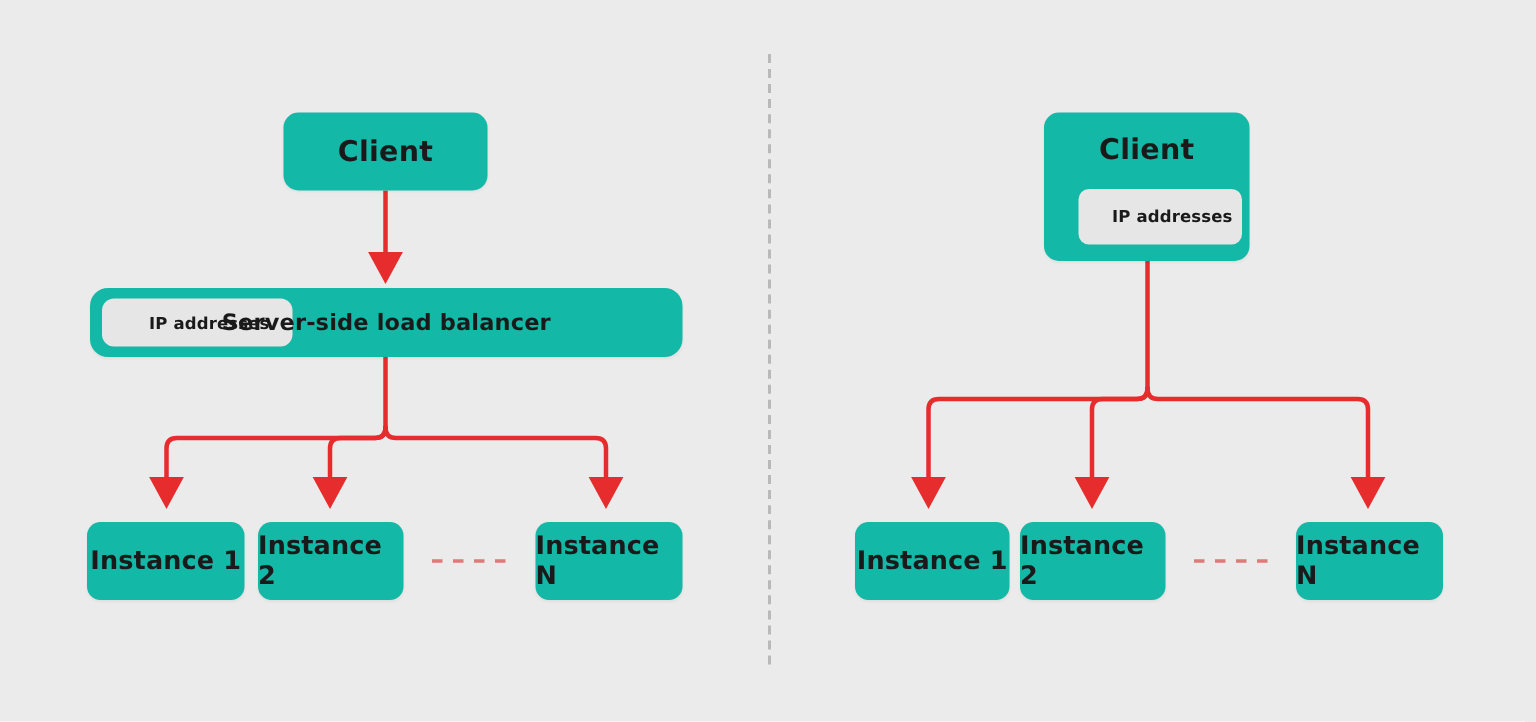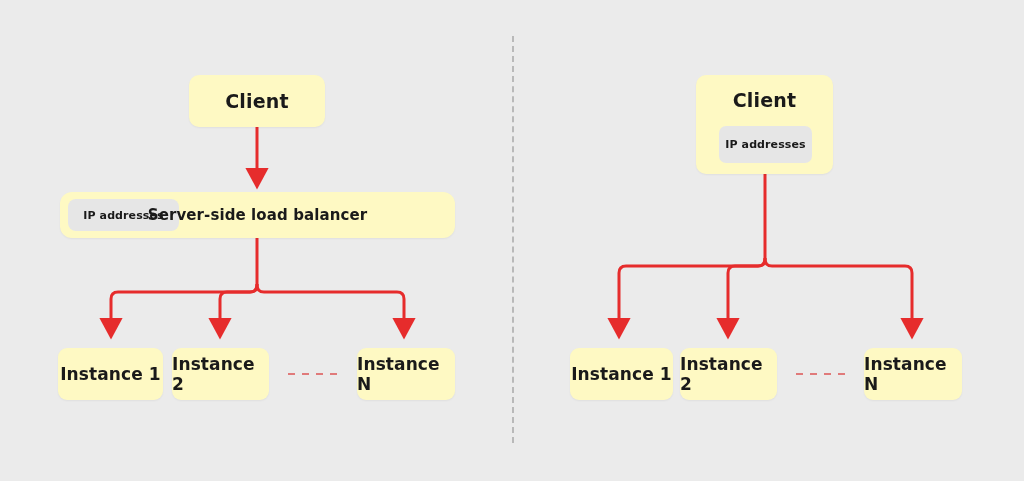--- a/index.html
+++ b/index.html
@@ -12,21 +12,21 @@
     position: relative;
     width: 1024px;
     height: 481px;
     background: #ebebeb;
     overflow: hidden;
     font-family: "DejaVu Sans", "Liberation Sans", sans-serif;
   }
   
   .node {
     position: absolute;
-    background: #fef9c3;
+    background: #14b8a6;
     border-radius: 10px;
     box-sizing: border-box;
     display: flex;
     align-items: center;
     justify-content: center;
     color: #1a1a1a;
     box-shadow: 0 1px 2px rgba(0,0,0,0.05);
   }
   .client-box {
     font-size: 19px;
@@ -56,20 +56,21 @@
   .chip {
     background: #e6e6e6;
     border-radius: 7px;
     display: flex;
     align-items: center;
     justify-content: center;
     font-size: 11px;
     font-weight: 700;
     letter-spacing: 0.1px;
     color: #1a1a1a;
+    padding-left: 16px;
   }
   .chip-inbar {
     position: absolute;
     border-radius: 8px;
   }
   .instance-box {
     font-size: 17px;
     font-weight: 600;
     letter-spacing: 0.1px;
     border-radius: 9px;

